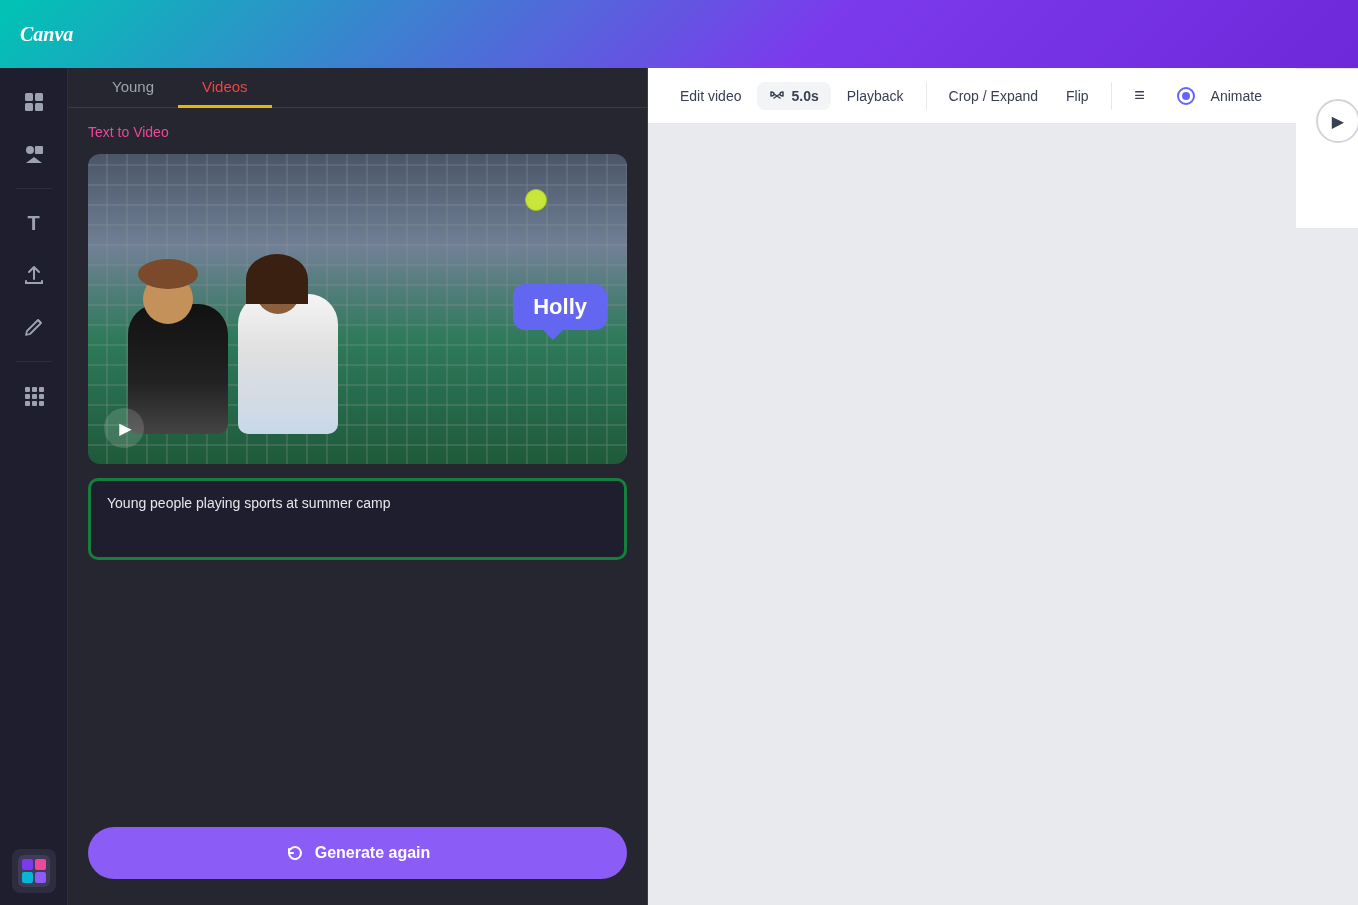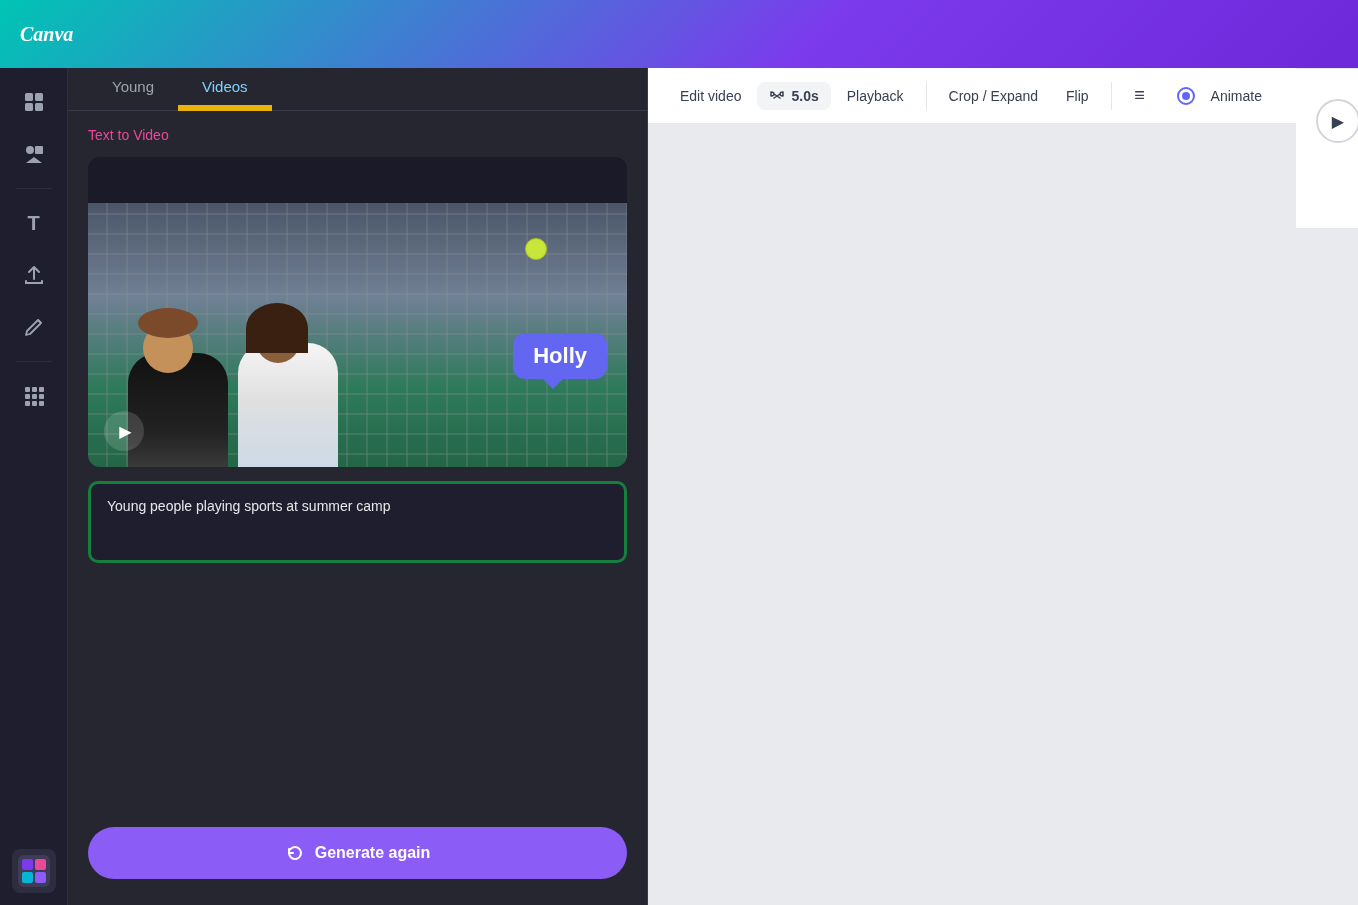--- a/index.html
+++ b/index.html
@@ -100,22 +100,22 @@
     }
     .tab {
       padding: 10px 24px;
       color: #9ca3af;
       font-size: 15px;
       cursor: pointer;
       border-bottom: 2px solid transparent;
       margin-bottom: -1px;
     }
     .tab.active {
-      color: #7dd3fc;
-      border-bottom: 6px solid #eab308;
+      color: #ef4444;
+      border-bottom: 3px solid #eab308;
     }
 
     
     .panel-content {
       padding: 16px 20px;
       flex: 1;
       display: flex;
       flex-direction: column;
       gap: 14px;
     }
@@ -135,21 +135,20 @@
     }
     .video-thumbnail {
       width: 100%;
       height: 100%;
       background: #2d2d3f;
       position: relative;
       display: flex;
       align-items: center;
       justify-content: center;
       overflow: hidden;
-      margin-top: 46px;
     }
     
     .video-bg {
       position: absolute;
       inset: 0;
       background: linear-gradient(180deg, #4a5568 0%, #718096 30%, #2d7a5a 60%, #1e5a3a 100%);
     }
     .video-net {
       position: absolute;
       inset: 0;

